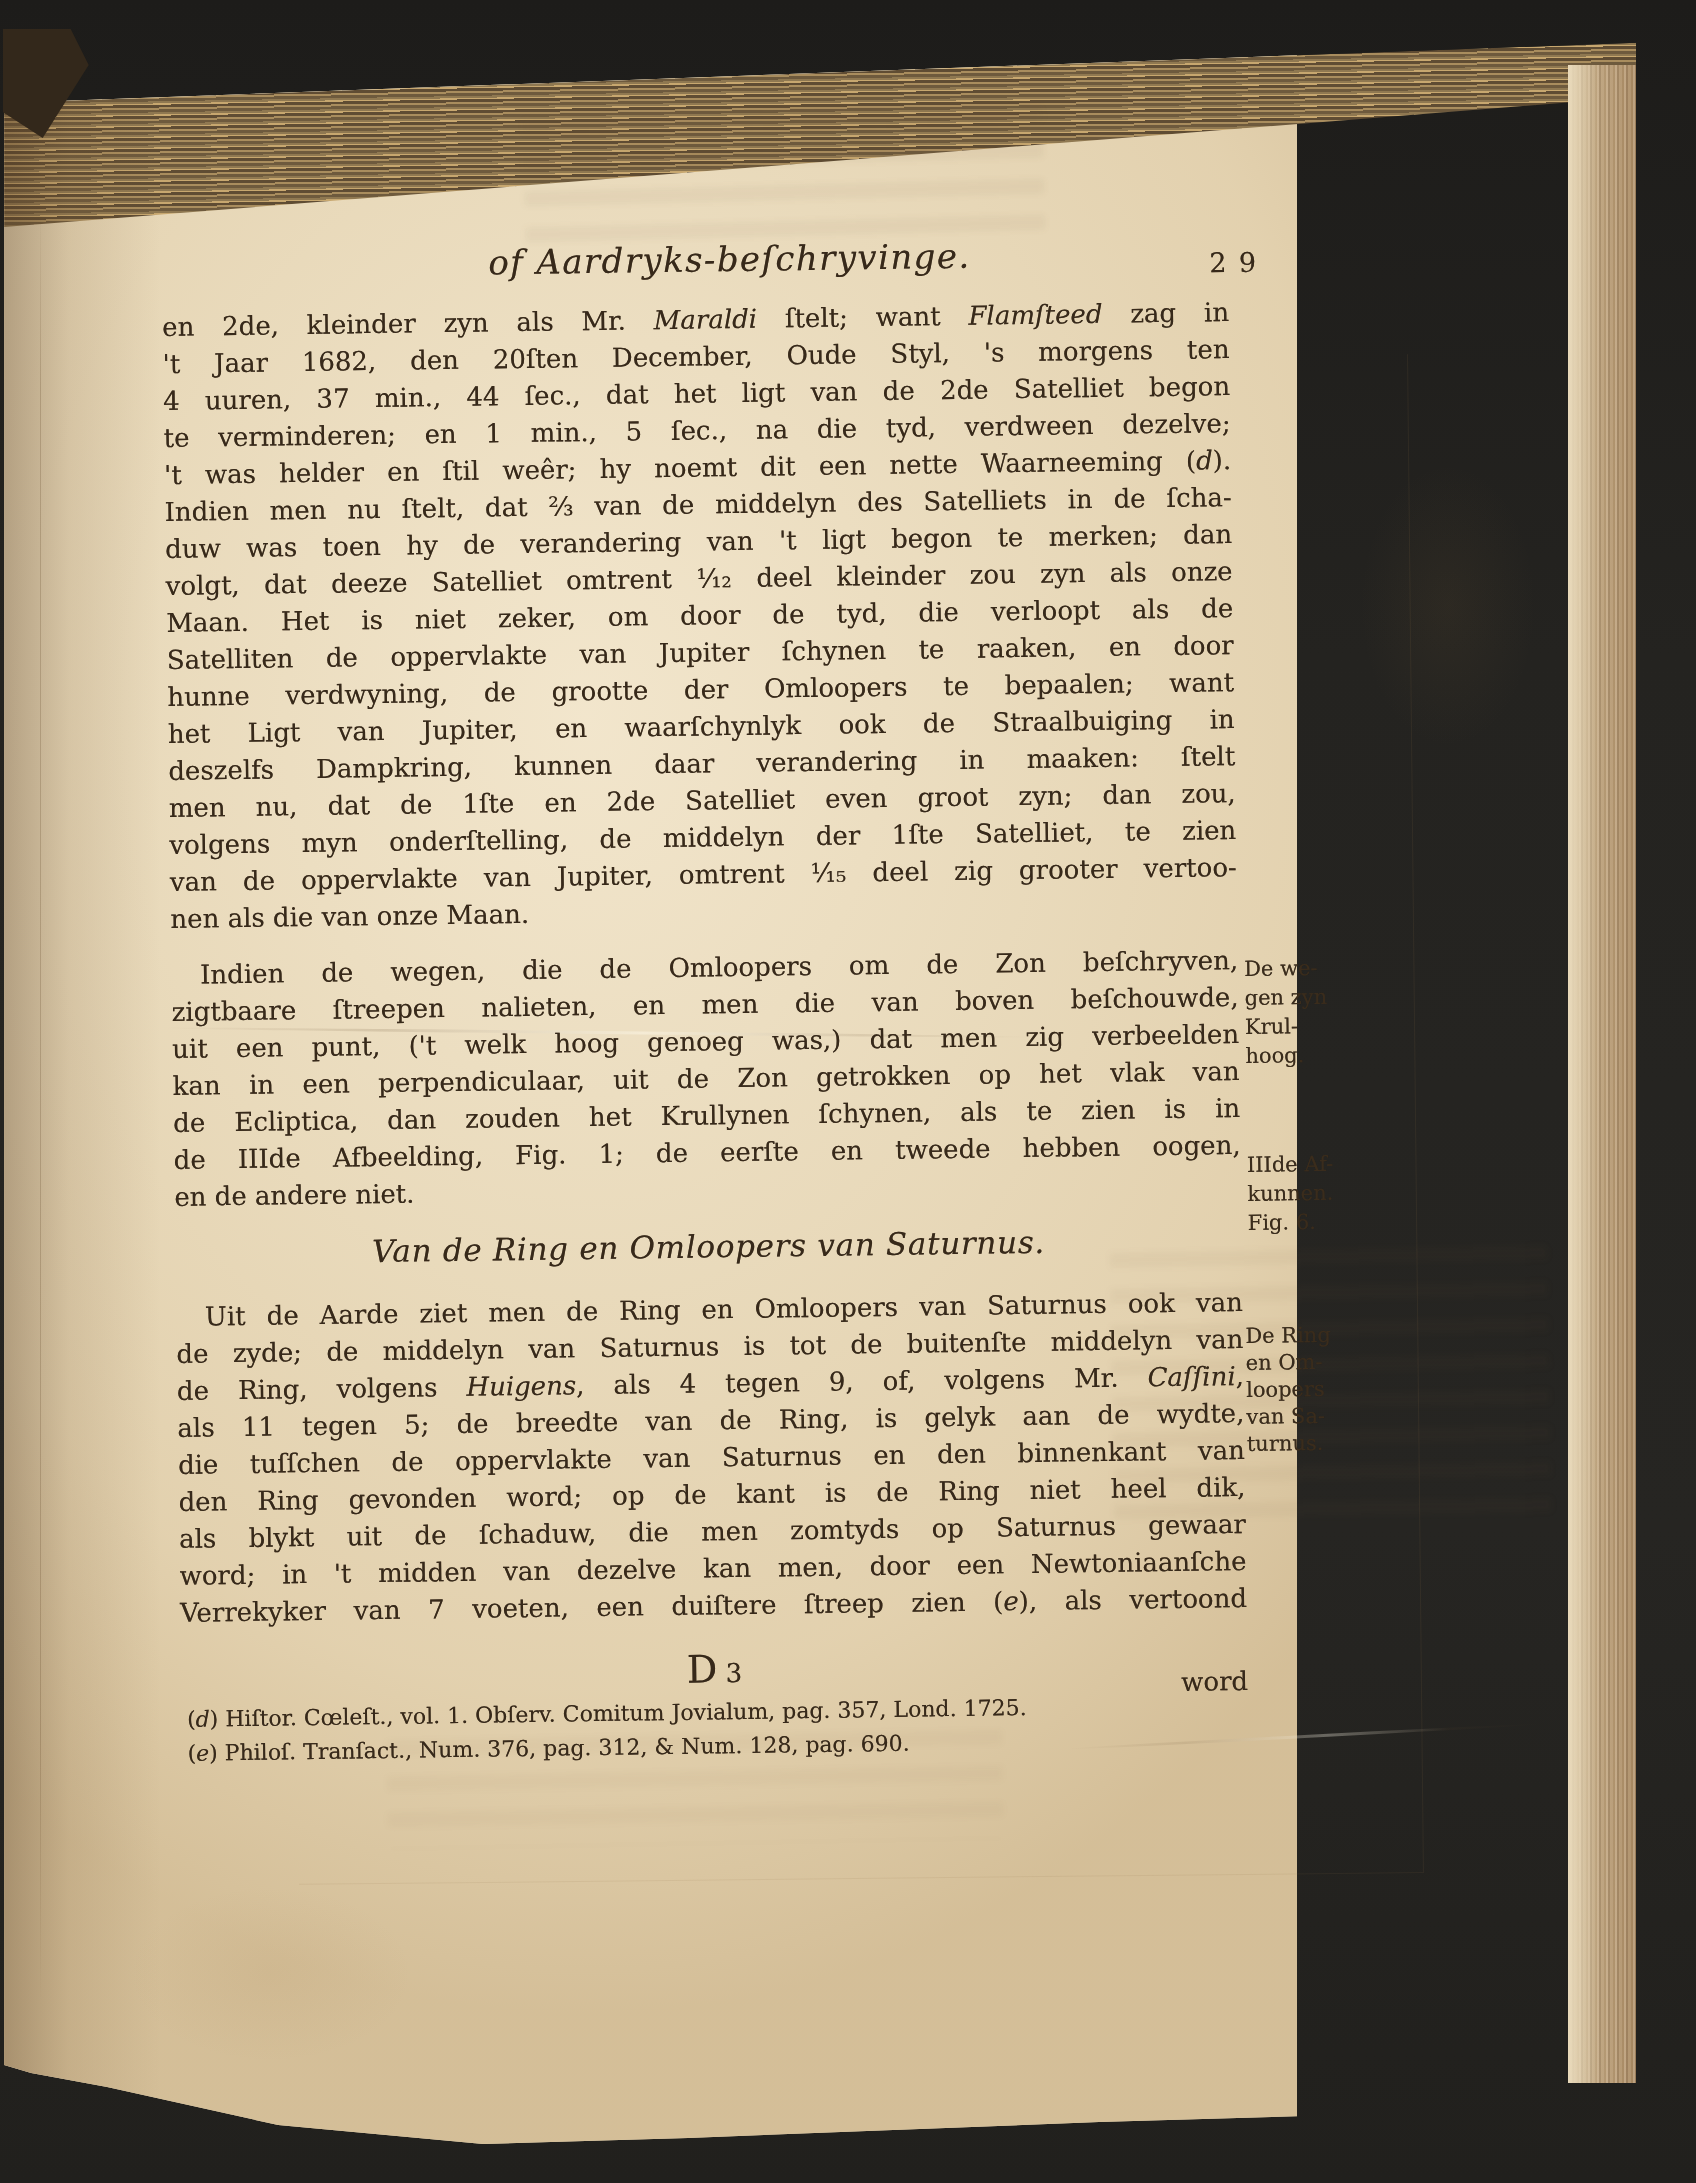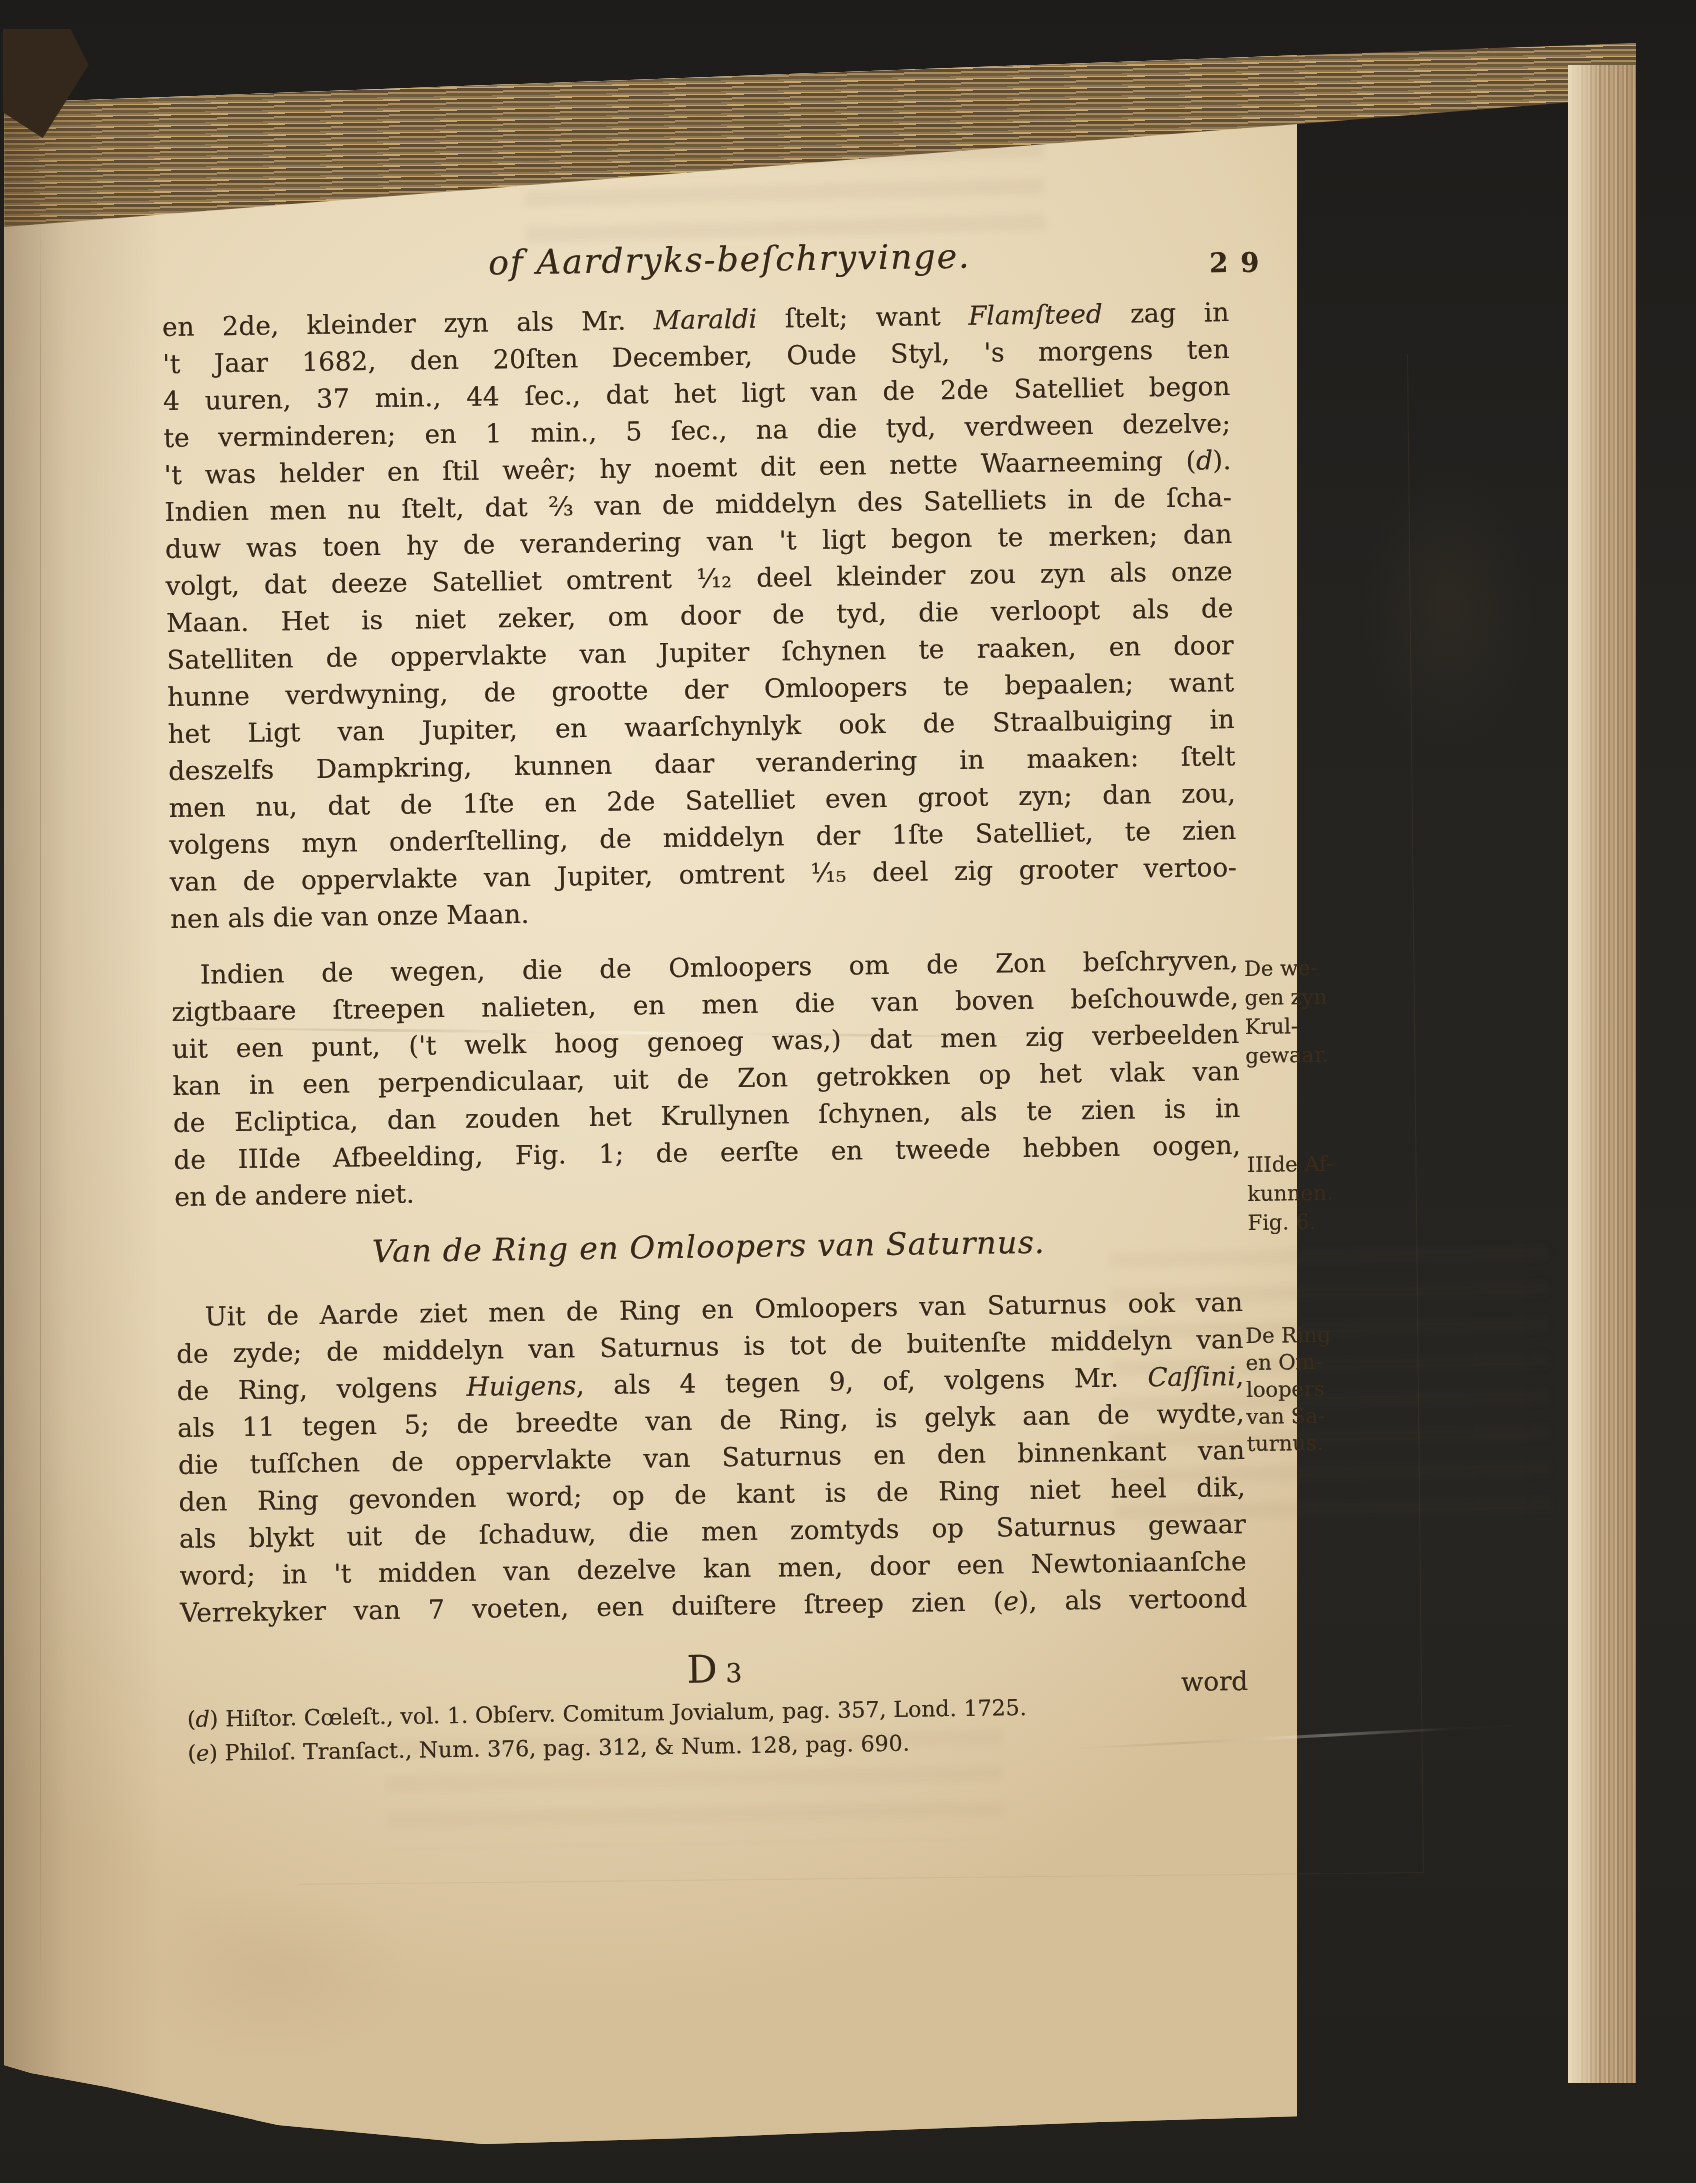--- a/index.html
+++ b/index.html
@@ -63,21 +63,21 @@
     clip-path:polygon(0 0,68px 0,86px 36px,40px 109px,0 83px);
   }
   
   .textblock{
     position:absolute;left:157px;top:209px;width:1225px;height:1574px;
     transform:rotate(-0.8deg);transform-origin:0 0;
     color:#37291a;text-shadow:0 0 0.4px rgba(55,41,26,0.65);
   }
   .header-row{position:absolute;top:0;left:0;width:1108px;height:48px;}
   .running-title{position:absolute;left:327px;top:0;font-style:italic;font-size:34px;letter-spacing:1.4px;white-space:nowrap;}
-  .page-number{position:absolute;left:1048px;top:15px;font-size:27px;letter-spacing:12.3px;white-space:nowrap;font-weight:bold;}
+  .page-number{position:absolute;left:1048px;top:15px;font-size:27px;letter-spacing:12.3px;white-space:nowrap;}
   .para{position:absolute;left:0;width:1067px;font-size:26px;}
   .tline{height:37px;line-height:37px;text-align:justify;overflow:visible;}
   .tline::after{content:"";display:inline-block;width:100%;height:0;vertical-align:bottom;}
   .para .tline:last-child::after{content:none;}
   .para3 .tline:last-child::after{content:"";display:inline-block;width:100%;height:0;vertical-align:bottom;}
   .para2 .tline:first-child,.para3 .tline:first-child{text-indent:29px;}
   .para1{top:62px;}
   .para2{top:710px;}
   .para3{top:1052px;}
   .section-heading{position:absolute;top:989px;left:0;width:1067px;text-align:center;font-style:italic;font-size:31px;letter-spacing:0.7px;white-space:nowrap;}
@@ -164,21 +164,21 @@
     <div class="catchword">word</div>
     <div class="footnotes">
         <div class="tline"><span>(</span><i>d</i><span>) Hiſtor. Cœleſt., vol. 1.  Obſerv. Comitum Jovialum, pag. 357, Lond. 1725.</span></div>
         <div class="tline"><span>(</span><i>e</i><span>) Philoſ. Tranſact., Num. 376, pag. 312, &amp; Num. 128, pag. 690.</span></div>
       </div>
 
     <div class="mnote mn1">
         <div class="tline"><span>De we-</span></div>
         <div class="tline"><span>gen zyn</span></div>
         <div class="tline"><span>Krul-</span></div>
-        <div class="tline"><span>gewaar.</span></div>
+        <div class="tline"><span>hoog.</span></div>
       </div>
     <div class="mnote mn2">
         <div class="tline"><span>IIIde Af-</span></div>
         <div class="tline"><span>kunnen.</span></div>
         <div class="tline"><span>Fig. 6.</span></div>
       </div>
     <div class="mnote mn3 mnote-tight">
         <div class="tline"><span>De Ring</span></div>
         <div class="tline"><span>en Om-</span></div>
         <div class="tline"><span>loopers</span></div>

